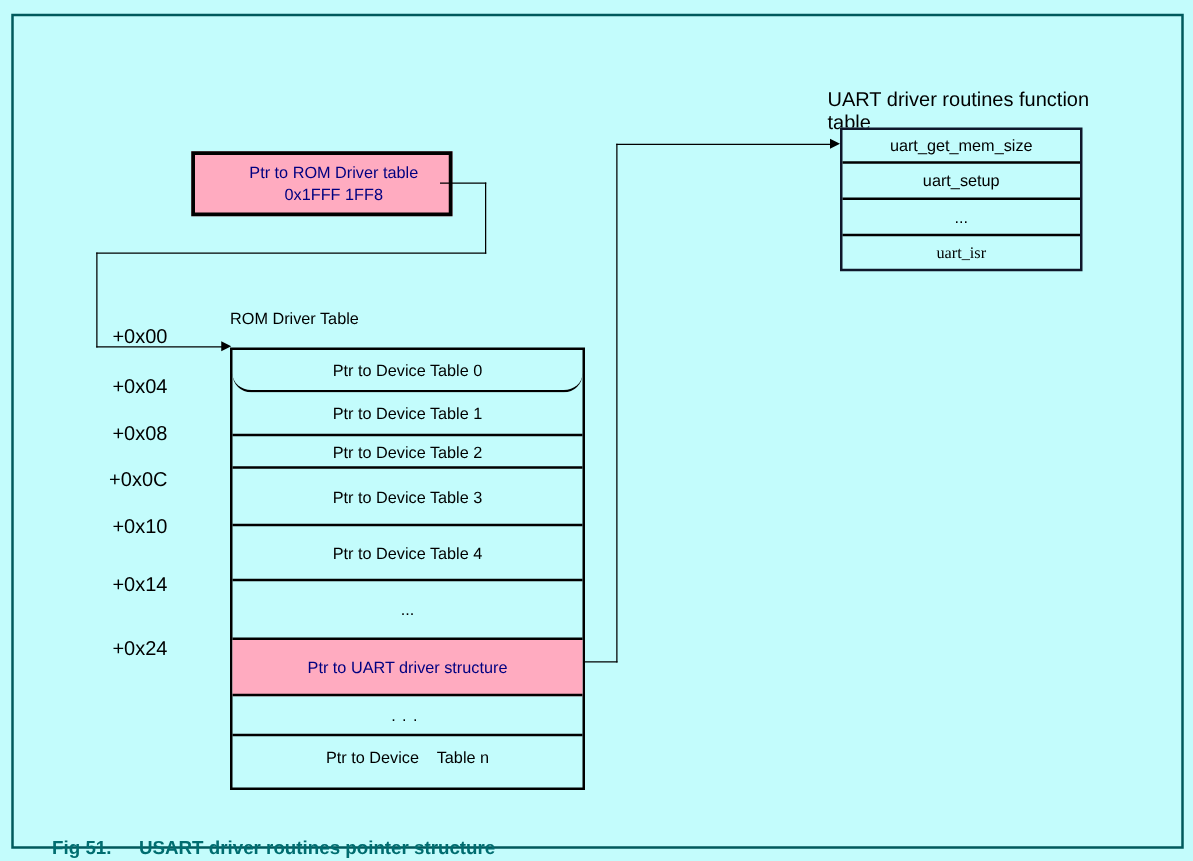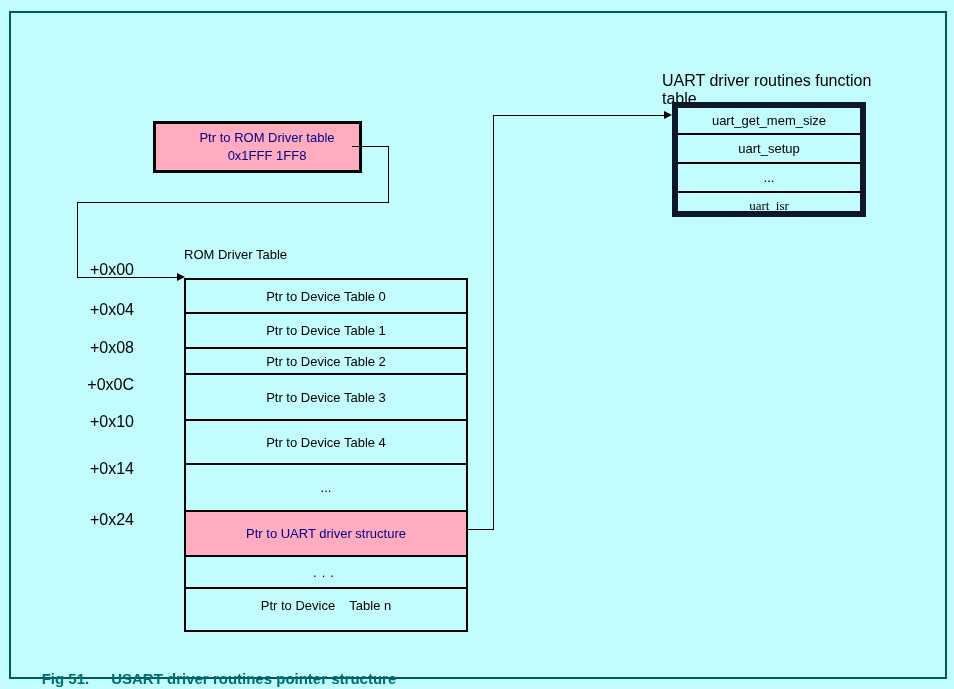--- a/index.html
+++ b/index.html
@@ -59,21 +59,21 @@
     text-align: right; font-size: 16px; color: #000;
   }
   
   .fn-title {
     position: absolute; left: 662px; top: 72px; width: 220px;
     text-align: left; font-size: 16px; color: #000;
   }
   .fn-table {
     position: absolute; left: 672px; top: 102px;
     width: 194px; height: 115px;
-    border: 6px solid #0f172a;
+    border: 2px solid #0f172a;
     box-sizing: border-box;
     background: #c3fcfc;
   }
   .frow {
     box-sizing: border-box;
     border-bottom: 2px solid #000;
     display: flex; align-items: center; justify-content: center;
     font-size: 13px; color: #000;
     white-space: pre;
   }
@@ -117,21 +117,21 @@
 
   <span class="offset" style="top:261px;">+0x00</span>
   <span class="offset" style="top:301px;">+0x04</span>
   <span class="offset" style="top:339px;">+0x08</span>
   <span class="offset" style="top:376px;">+0x0C</span>
   <span class="offset" style="top:413px;">+0x10</span>
   <span class="offset" style="top:460px;">+0x14</span>
   <span class="offset" style="top:511px;">+0x24</span>
 
   <div class="rom-table">
-    <div class="rrow" style="height:34px;"><span>Ptr to Device Table 0</span></div>
+    <div class="rrow" style="height:34px;border-radius:15px;"><span>Ptr to Device Table 0</span></div>
     <div class="rrow" style="height:35px;"><span>Ptr to Device Table 1</span></div>
     <div class="rrow" style="height:26px;"><span>Ptr to Device Table 2</span></div>
     <div class="rrow" style="height:46px;"><span>Ptr to Device Table 3</span></div>
     <div class="rrow" style="height:44px;"><span>Ptr to Device Table 4</span></div>
     <div class="rrow" style="height:47px;"><span>...</span></div>
     <div class="rrow pink" style="height:45px;"><span>Ptr to UART driver structure</span></div>
     <div class="rrow" style="height:32px;"><span class="dots-wide">...</span></div>
     <div class="rrow" style="height:32px;"><span>Ptr to Device    Table n</span></div>
   </div>
 

